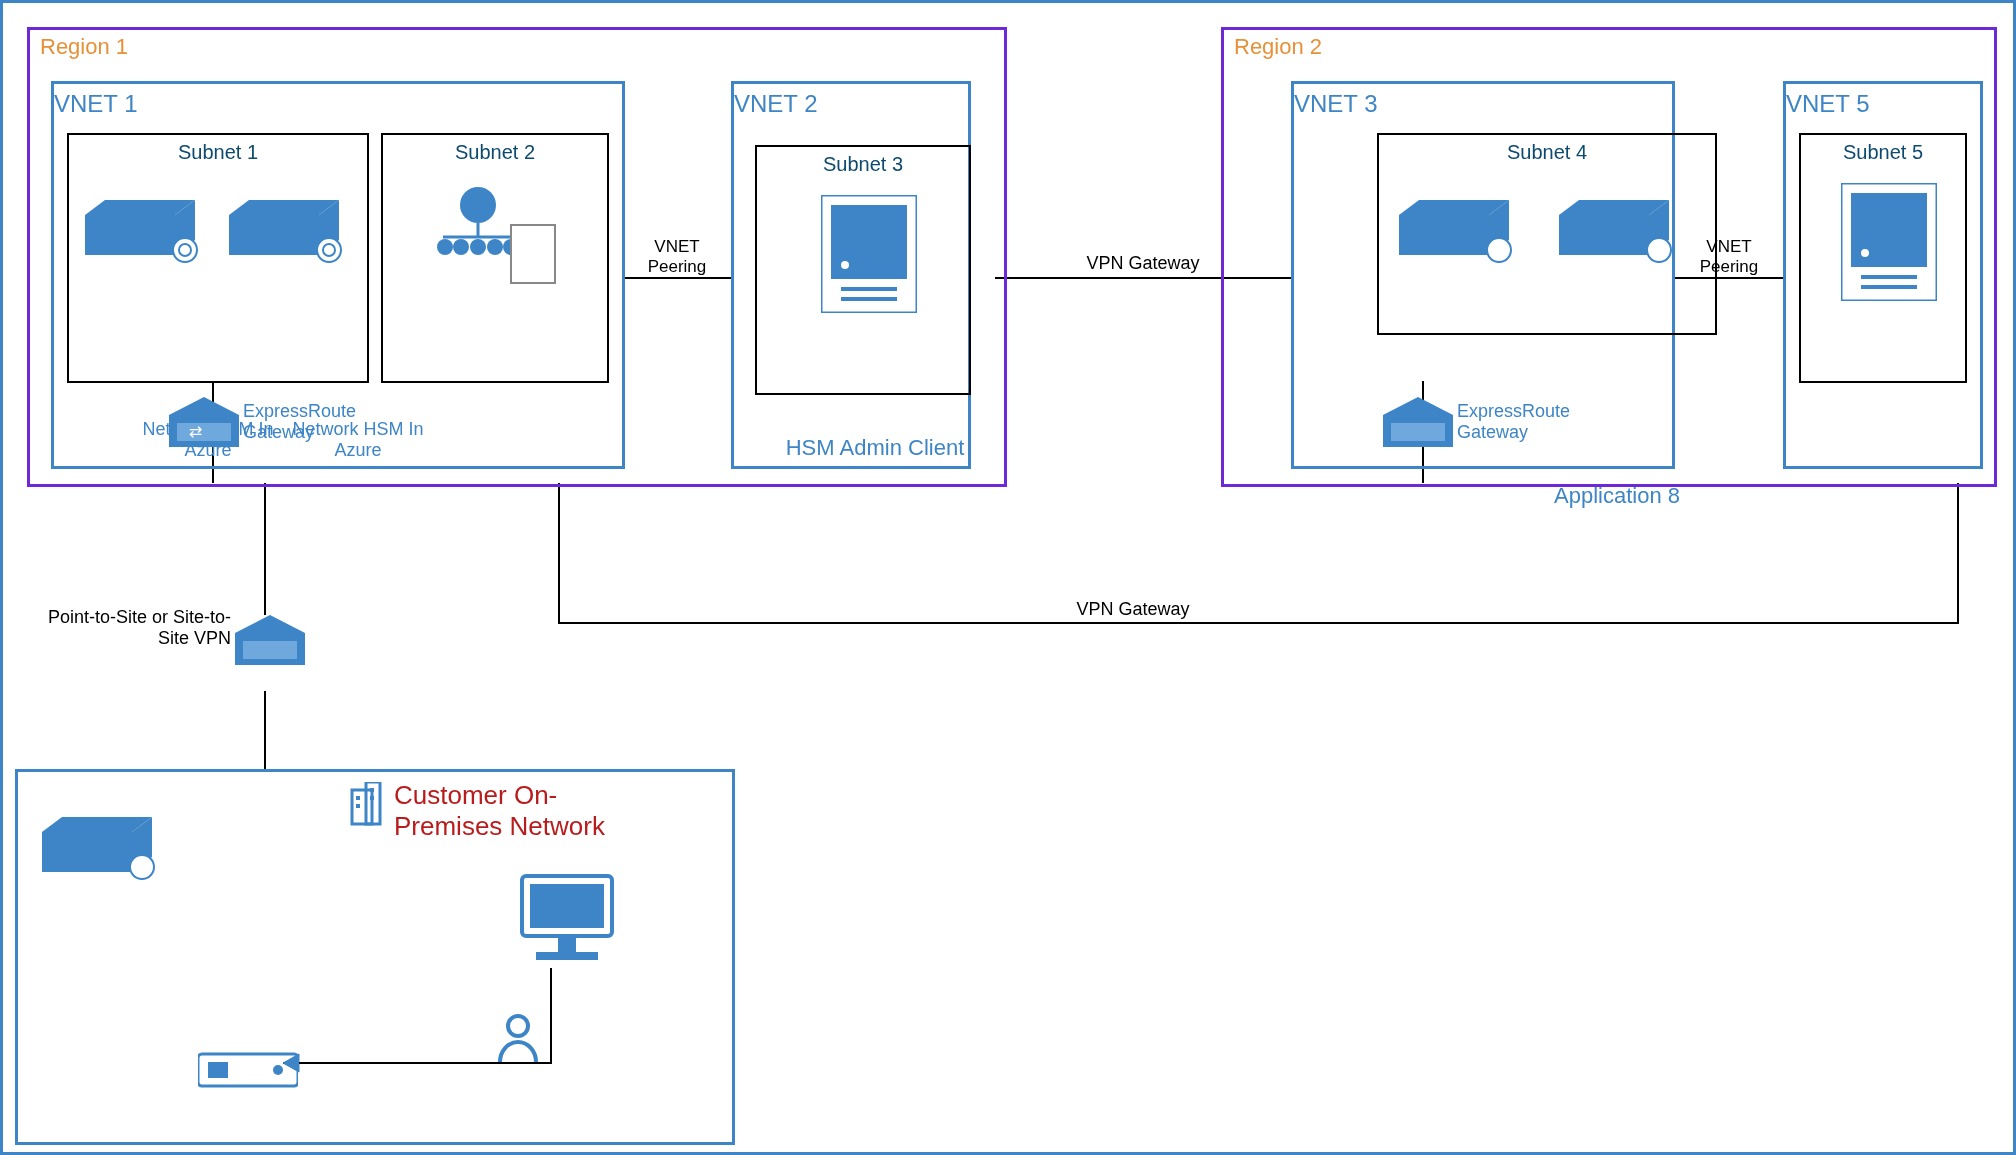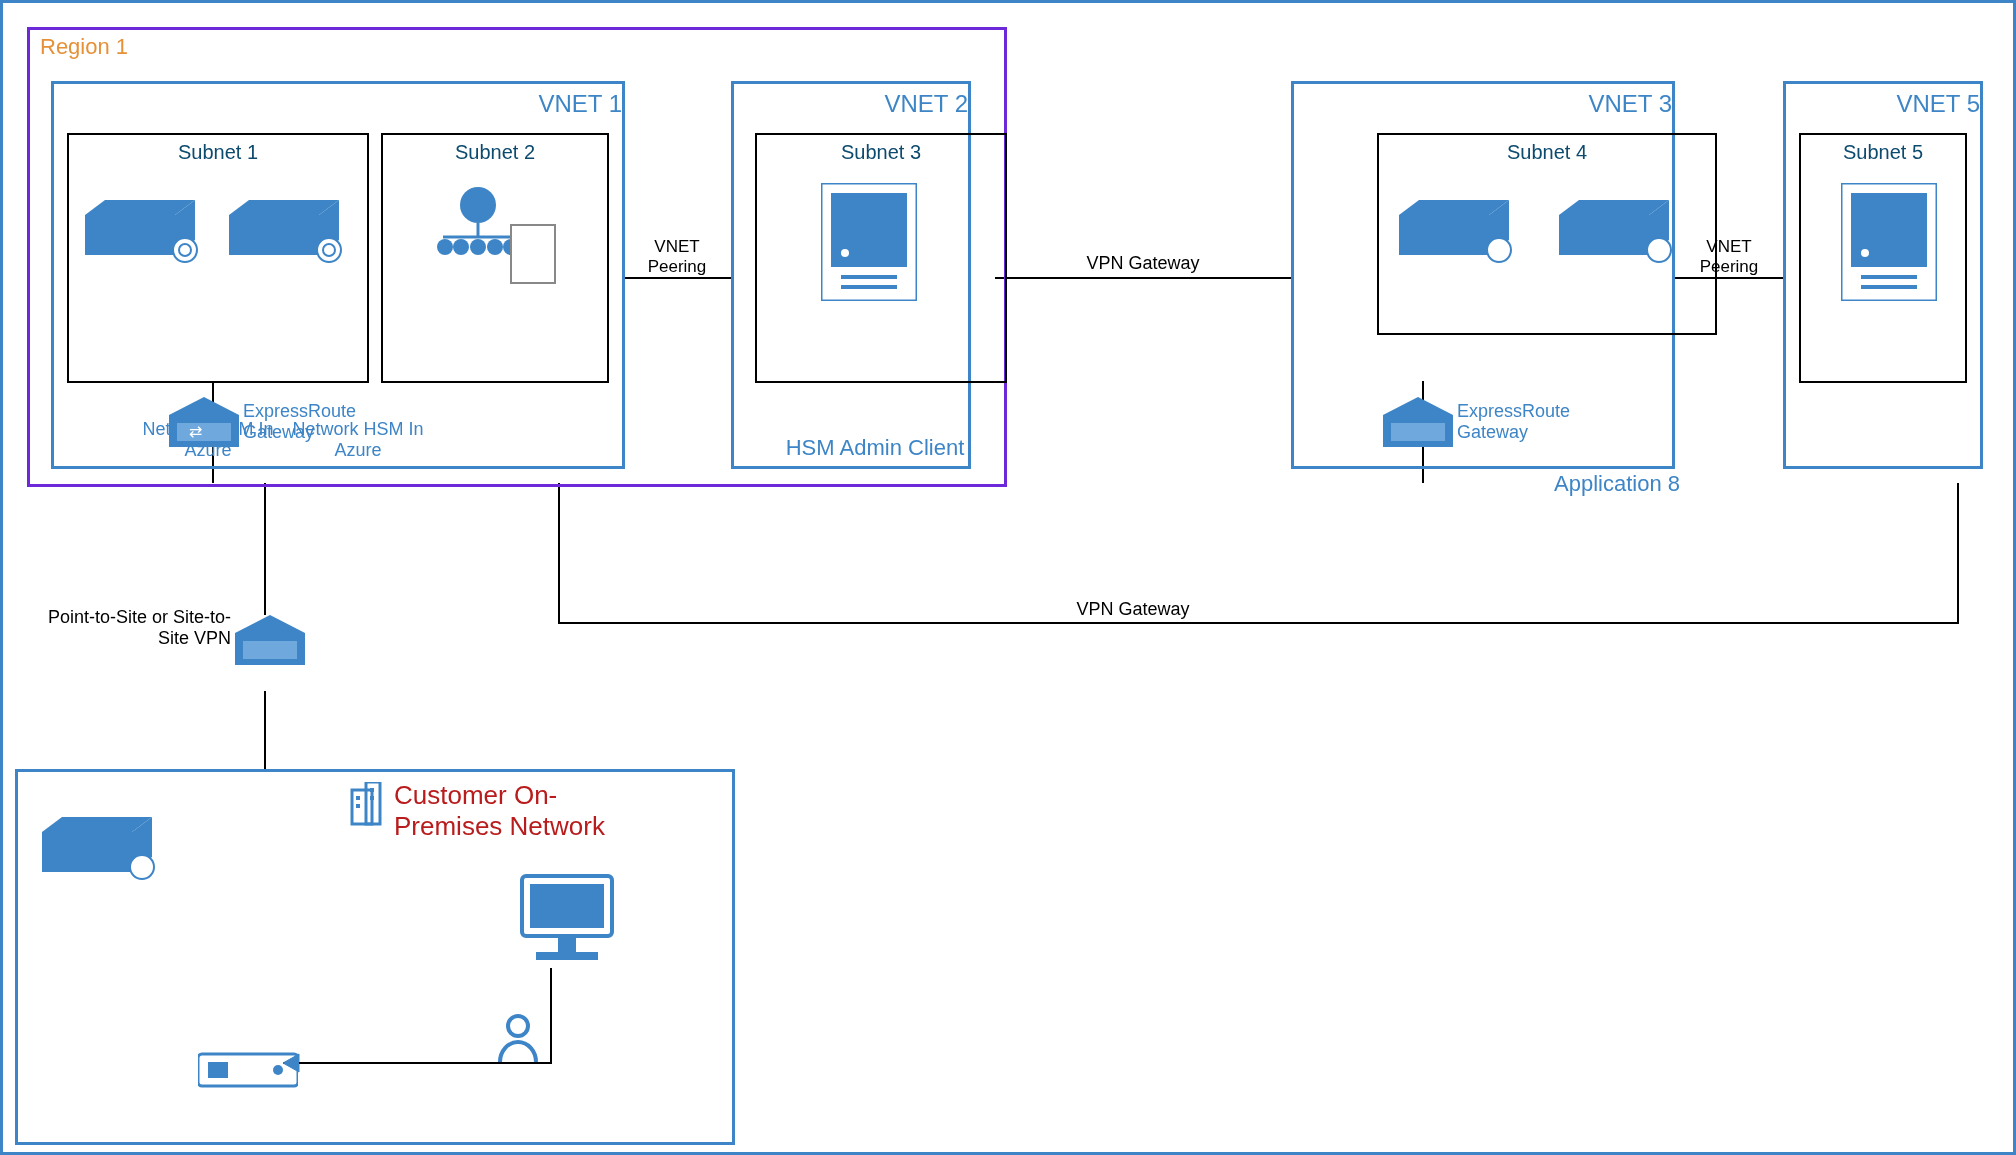--- a/index.html
+++ b/index.html
@@ -1,21 +1,21 @@
 <!DOCTYPE html>
 <html><head>
 <meta charset="utf-8">
 <style>
   html,body{margin:0;padding:0;background:#fff;font-family:"Segoe UI",Arial,sans-serif;color:#000}
   .canvas{position:relative;width:2016px;height:1155px;background:#fff;border:3px solid #3d85c6;box-sizing:border-box}
   .box{position:absolute;box-sizing:border-box}
   .region{border:3px solid #6d28d9}
   .region-label{position:absolute;top:4px;left:10px;font-size:22px;color:#e69138}
   .vnet{border:3px solid #3d85c6}
-  .vnet-label{position:absolute;top:6px;left:0;right:0;text-align:right;font-size:24px;color:#3d85c6}
+  .vnet-label{position:absolute;top:6px;left:0;right:0;text-align:left;font-size:24px;color:#3d85c6}
   .subnet{border:2px solid #000}
   .subnet-label{position:absolute;top:6px;left:0;right:0;text-align:center;font-size:20px;color:#0c4a6e}
   .label{position:absolute;font-size:18px;color:#000;text-align:center}
   .blue-label{position:absolute;font-size:18px;color:#3d85c6;text-align:center}
   .title-blue{position:absolute;font-size:26px;color:#b91c1c;text-align:center}
   .onprem{border:3px solid #3d85c6}
   svg.conn{position:absolute;top:0;left:0;width:2016px;height:1155px;pointer-events:none}
   svg.conn line,svg.conn polyline{stroke:#000;stroke-width:2;fill:none}
   .icon{position:absolute}
 </style>
@@ -46,20 +46,23 @@
 
     <polygon points="280,1060 296,1051 296,1069" fill="#3d85c6" stroke="#3d85c6"></polygon>
     <line x1="548" y1="965" x2="548" y2="1060" stroke="#3d85c6" stroke-width="3"></line>
     <line x1="548" y1="1060" x2="296" y2="1060" stroke="#3d85c6" stroke-width="3"></line>
   </svg>
 
   <div class="box region" style="left:24px;top:24px;width:980px;height:460px">
     <div class="region-label">Region 1</div>
   </div>
 
+  <div class="box region" style="left:1218px;top:24px;width:776px;height:460px">
+    <div class="region-label">Region 2</div>
+  </div>
 
   <div class="box vnet" style="left:48px;top:78px;width:574px;height:388px">
     <div class="vnet-label">VNET 1</div>
   </div>
 
   <div class="box subnet" style="left:64px;top:130px;width:302px;height:250px">
     <div class="subnet-label">Subnet 1</div>
 
     <div class="icon" style="left:16px;top:60px">
       <svg width="120" height="70">
@@ -111,21 +114,21 @@
         <rect x="8" y="26" width="54" height="18" fill="#6fa8dc"></rect>
         <text x="20" y="40" fill="#fff" font-size="16">⇄</text>
       </svg>
   </div>
   <div class="blue-label" style="left:240px;top:398px;width:150px;text-align:left">ExpressRoute Gateway</div>
 
   <div class="box vnet" style="left:728px;top:78px;width:240px;height:388px">
     <div class="vnet-label">VNET 2</div>
   </div>
 
-  <div class="box subnet" style="left:752px;top:130px;width:252px;height:250px">
+  <div class="box subnet" style="left:752px;top:142px;width:216px;height:250px">
     <div class="subnet-label">Subnet 3</div>
     <div class="icon" style="left:64px;top:48px">
       <svg width="96" height="118">
           <rect x="0" y="0" width="96" height="118" fill="#fff" stroke="#3d85c6" stroke-width="3"></rect>
           <rect x="10" y="10" width="76" height="74" fill="#3d85c6"></rect>
           <circle cx="24" cy="70" r="4" fill="#fff"></circle>
           <rect x="20" y="92" width="56" height="4" fill="#3d85c6"></rect>
           <rect x="20" y="102" width="56" height="4" fill="#3d85c6"></rect>
         </svg>
     </div>

